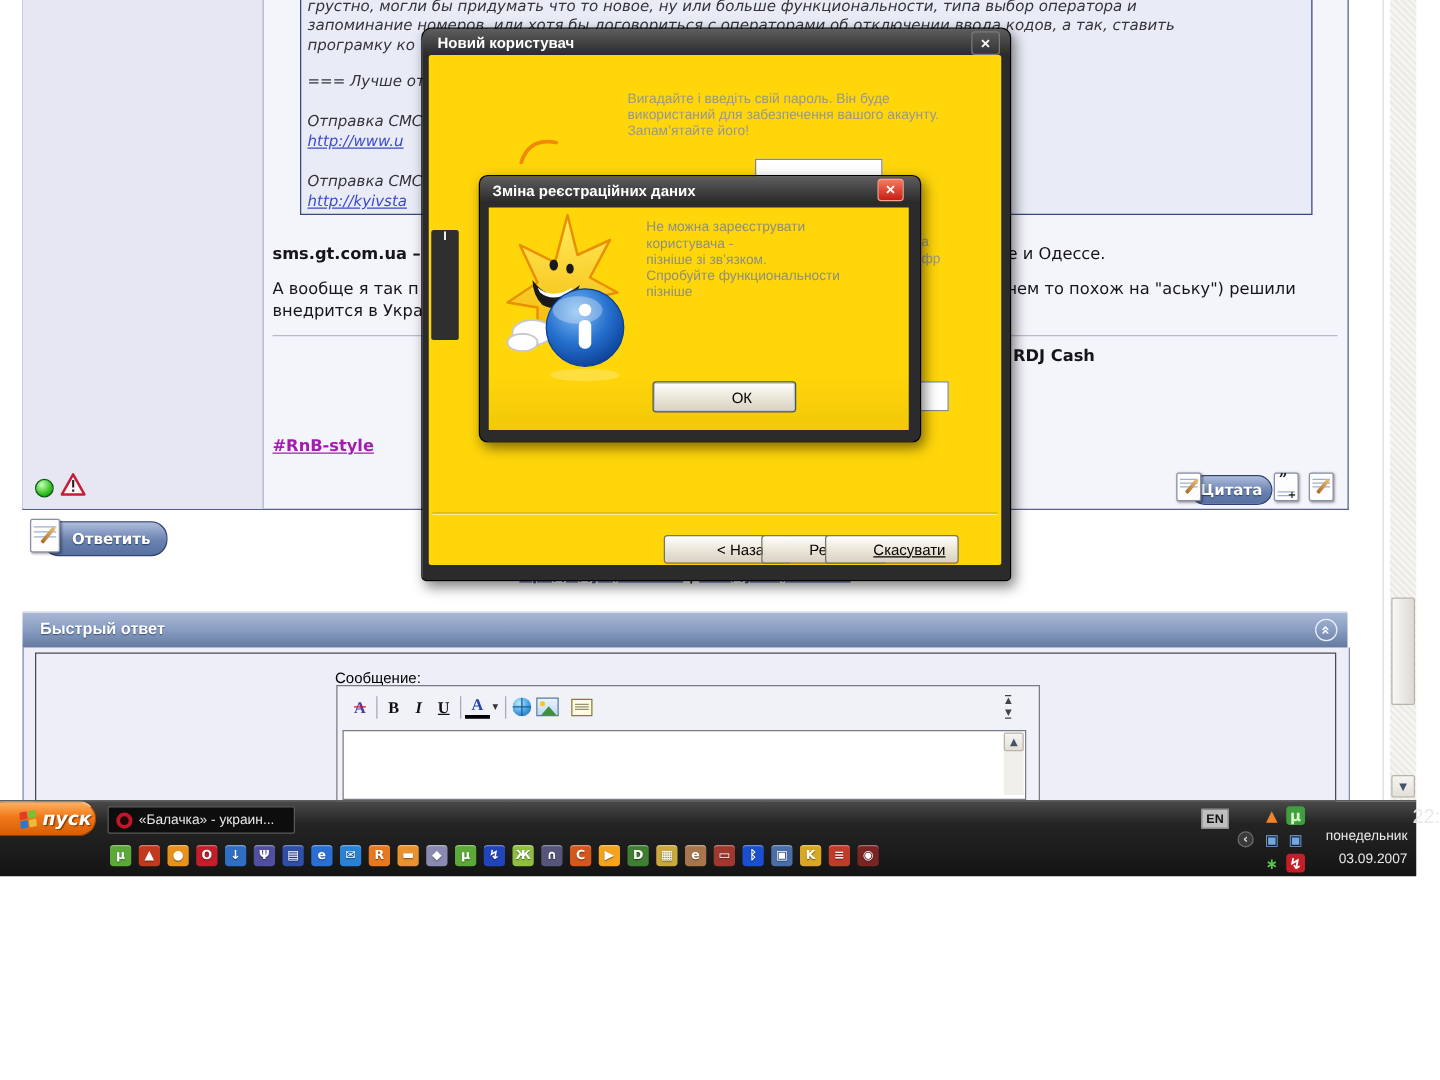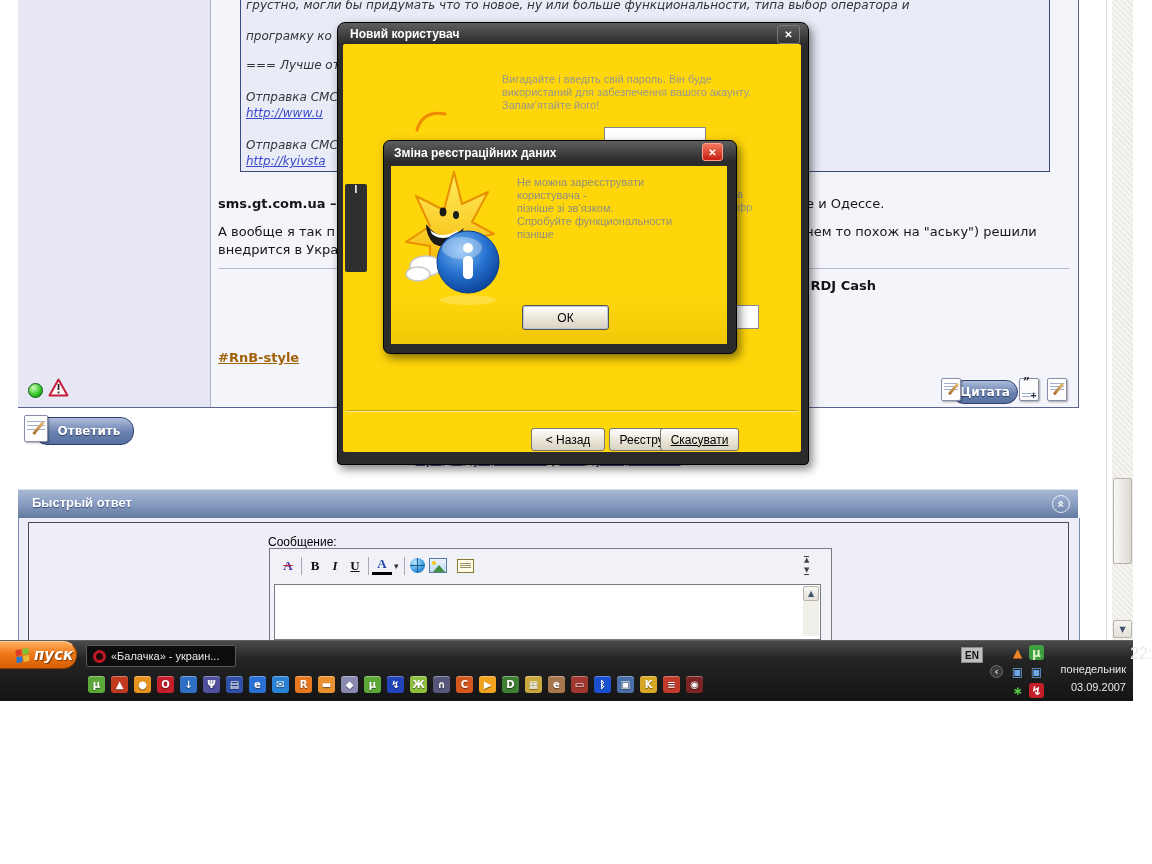--- a/index.html
+++ b/index.html
@@ -42,21 +42,21 @@
          background-size:100% 1px,1px 100%,100% 100%;background-position:0 7px,7px 0,0 0;background-repeat:no-repeat;}
   .pic{width:16px;height:13px;background:linear-gradient(#EAF4FF,#BFD8F0);border:1px solid #5A7AA0;position:relative;}
   .pic .sun{position:absolute;left:2px;top:2px;width:4px;height:4px;border-radius:50%;background:#F2C818;}
   .pic .mt{position:absolute;bottom:0;right:1px;width:0;height:0;
            border-left:6px solid transparent;border-right:6px solid transparent;border-bottom:7px solid #3E8F3E;}
   .bub{width:15px;height:12px;background:#FFFDE8;border:1px solid #8A7A30;position:relative;}
   .bub i{position:absolute;left:2px;right:2px;height:1px;background:#99906A;}
   
   .xpbtn{display:flex;align-items:center;justify-content:center;border-radius:3px;
          background:linear-gradient(#FFFFFF,#EDE9DC 45%,#D8D2C2);border:1px solid #75756A;
-         font:12px "Liberation Sans",sans-serif;color:#000;box-shadow:inset 0 1px 0 #fff;}
+         font:12px "Liberation Sans",sans-serif;color:#000;box-shadow:inset 0 1px 0 #fff;padding-left:28px;}
   .sb-btn{background:linear-gradient(#F6F5F2,#E3E0D8);border:1px solid #B8B4AA;border-radius:2px;
           display:flex;align-items:center;justify-content:center;color:#44526E;font-size:8px;}
   
   .dlg{background:linear-gradient(#5E5E5E,#2A2A2A 21px,#2B2B2B 21px);border:1px solid #000;
        border-radius:8px 8px 4px 4px;box-shadow:3px 4px 10px rgba(0,0,0,.5);}
   .dlg-title{font:bold 12px "Liberation Sans",sans-serif;color:#fff;white-space:nowrap;}
   .yellow{background:#FFD60A;}
   .instr{font:11px "Liberation Sans",sans-serif;color:#98988A;white-space:nowrap;}
   .emsg{font:11px "Liberation Sans",sans-serif;color:#8F8F7E;white-space:nowrap;}
   .closebtn{display:flex;align-items:center;justify-content:center;border-radius:3px;color:#fff;
@@ -89,36 +89,37 @@
 </head>
 <body>
 
 <div id="screen">
 
   <div class="abs" id="post-table"></div>
   <div class="abs" id="left-col"></div>
 
   <div class="abs" id="quote-box"></div>
   <span class="abs qt" style="left:246px;top:-2px;">грустно, могли бы придумать что то новое, ну или больше функциональности, типа выбор оператора и</span>
+  <span class="abs qt" style="left:246px;top:13px;">запоминание номеров, или хотя бы договориться с операторами об отключении ввода кодов, а так, ставить</span>
   <span class="abs qt" style="left:246px;top:29px;">програмку ко</span>
   <span class="abs qt" style="left:246px;top:58px;">=== Лучше от</span>
   <span class="abs qt" style="left:246px;top:90px;">Отправка СМС</span>
   <span class="abs qlink" style="left:246px;top:106px;text-decoration:underline;">http://www.u</span>
   <span class="abs qt" style="left:246px;top:138px;">Отправка СМС</span>
   <span class="abs qlink" style="left:246px;top:154px;">http://kyivsta</span>
 
   <span class="abs pt" style="left:218px;top:196px;font-weight:bold;">sms.gt.com.ua –</span>
   <span class="abs pt" style="left:806px;top:196px;">е и Одессе.</span>
   <span class="abs pt" style="left:218px;top:224px;">А вообще я так п</span>
   <span class="abs pt" style="left:806px;top:224px;">чем то похож на "аську") решили</span>
   <span class="abs pt" style="left:218px;top:242px;">внедрится в Укра</span>
 
   <div class="abs" style="left:218px;top:268px;width:852px;height:1px;background:#B9B9CC;"></div>
   <span class="abs sig" style="left:800px;top:278px;">) RDJ Cash</span>
-  <span class="abs sig" style="left:218px;top:350px;color:#a16207;text-decoration:underline;">#RnB-style</span>
+  <span class="abs sig" style="left:218px;top:350px;color:#a21caf;text-decoration:underline;">#RnB-style</span>
 
   <div class="abs" style="left:28px;top:383px;width:13px;height:13px;border-radius:50%;border:1px solid #0A5A10;background:radial-gradient(circle at 35% 30%,#C8FFB8,#30C020 60%,#0E8010);"></div>
   <svg class="abs" style="left:48px;top:378px;" width="21" height="19" viewBox="0 0 21 19">
     <path d="M10.5 1.5 L19.5 17.5 L1.5 17.5 Z" fill="#FFF4F6" stroke="#C41E3A" stroke-width="2" stroke-linejoin="round"></path>
     <rect x="9.7" y="6" width="1.7" height="6" fill="#222"></rect>
       <rect x="9.7" y="13.6" width="1.7" height="1.8" fill="#222"></rect>
   </svg>
 
   <div class="abs pill" style="left:952px;top:380px;width:64px;height:22px;">
     <span>Цитата</span>

